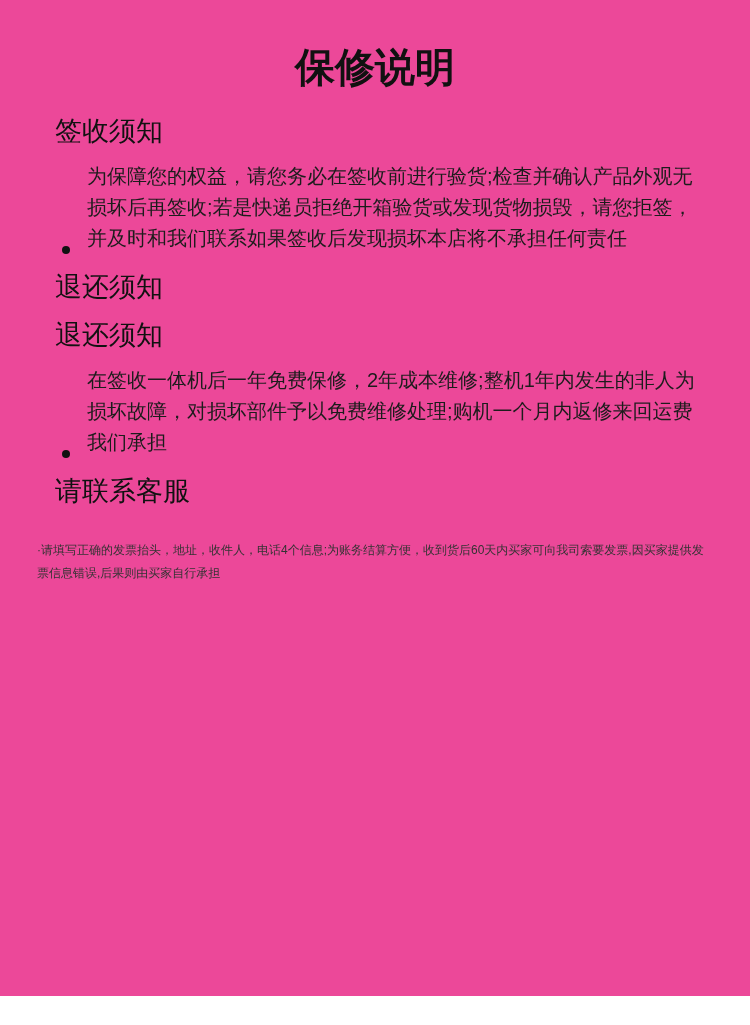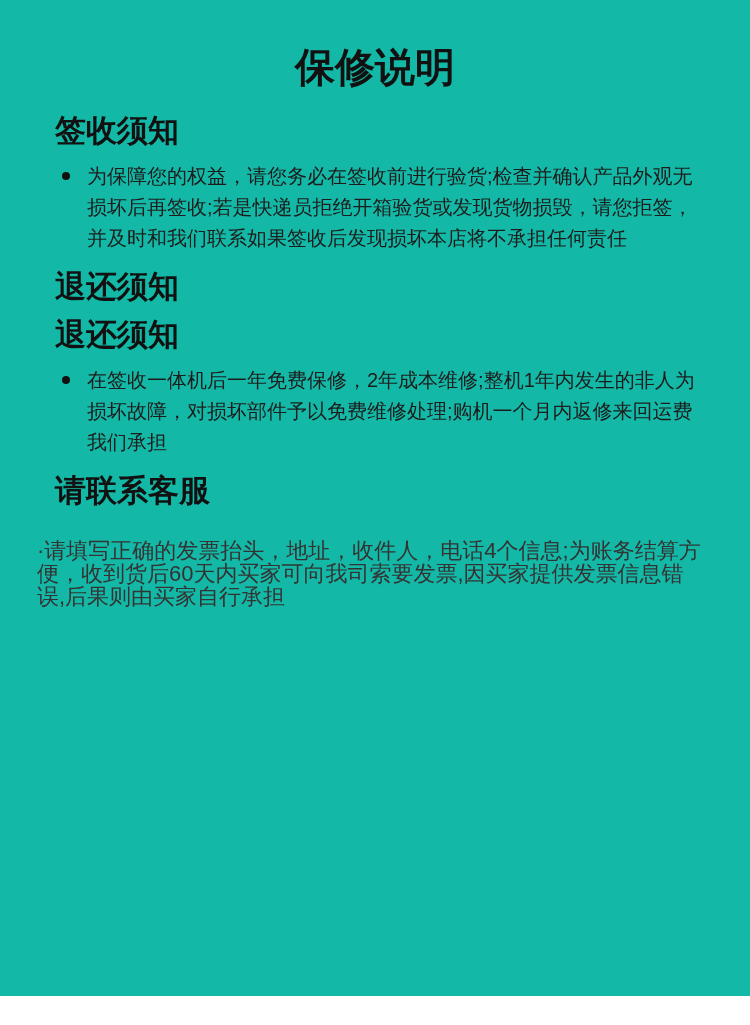--- a/index.html
+++ b/index.html
@@ -9,69 +9,69 @@
   body {
     width: 750px;
     height: 1025px;
     background: #ffffff;
     font-family: "Liberation Sans", "DejaVu Sans", sans-serif;
     overflow: hidden;
   }
   .page {
     width: 750px;
     height: 996px;
-    background: #14b8a6;
+    background: #ec4899;
     box-sizing: border-box;
     padding-top: 46px;
   }
   .title {
     margin: 0;
     font-size: 40px;
     line-height: 42px;
     font-weight: 700;
     text-align: center;
     color: #111111;
   }
   .sec {
     margin: 28px 50px 0 55px;
   }
   .sec + .sec {
     margin-top: 18px;
   }
   .heading {
     margin: 0;
-    font-size: 31px;
+    font-size: 27px;
     line-height: 30px;
-    font-weight: 700;
+    font-weight: 400;
     color: #111111;
   }
   .bullet-row {
     display: flex;
-    align-items: flex-start;
+    align-items: flex-end;
     margin-top: 15px;
     padding-left: 7px;
   }
   .dot {
     flex: none;
     width: 8px;
     height: 8px;
     border-radius: 50%;
     background: #111111;
     margin-top: 11px;
   }
   .body-text {
     margin: 0 0 0 17px;
     font-size: 20px;
     line-height: 31px;
     color: #1c1c1c;
     max-width: 618px;
   }
   .footnote {
     margin: 33px 42px 0 37px;
-    font-size: 22px;
+    font-size: 12px;
     line-height: 23px;
     color: #333333;
   }
 </style>
 </head>
 <body>
 
 <div class="page">
 
   <h1 class="title">保修说明</h1>

